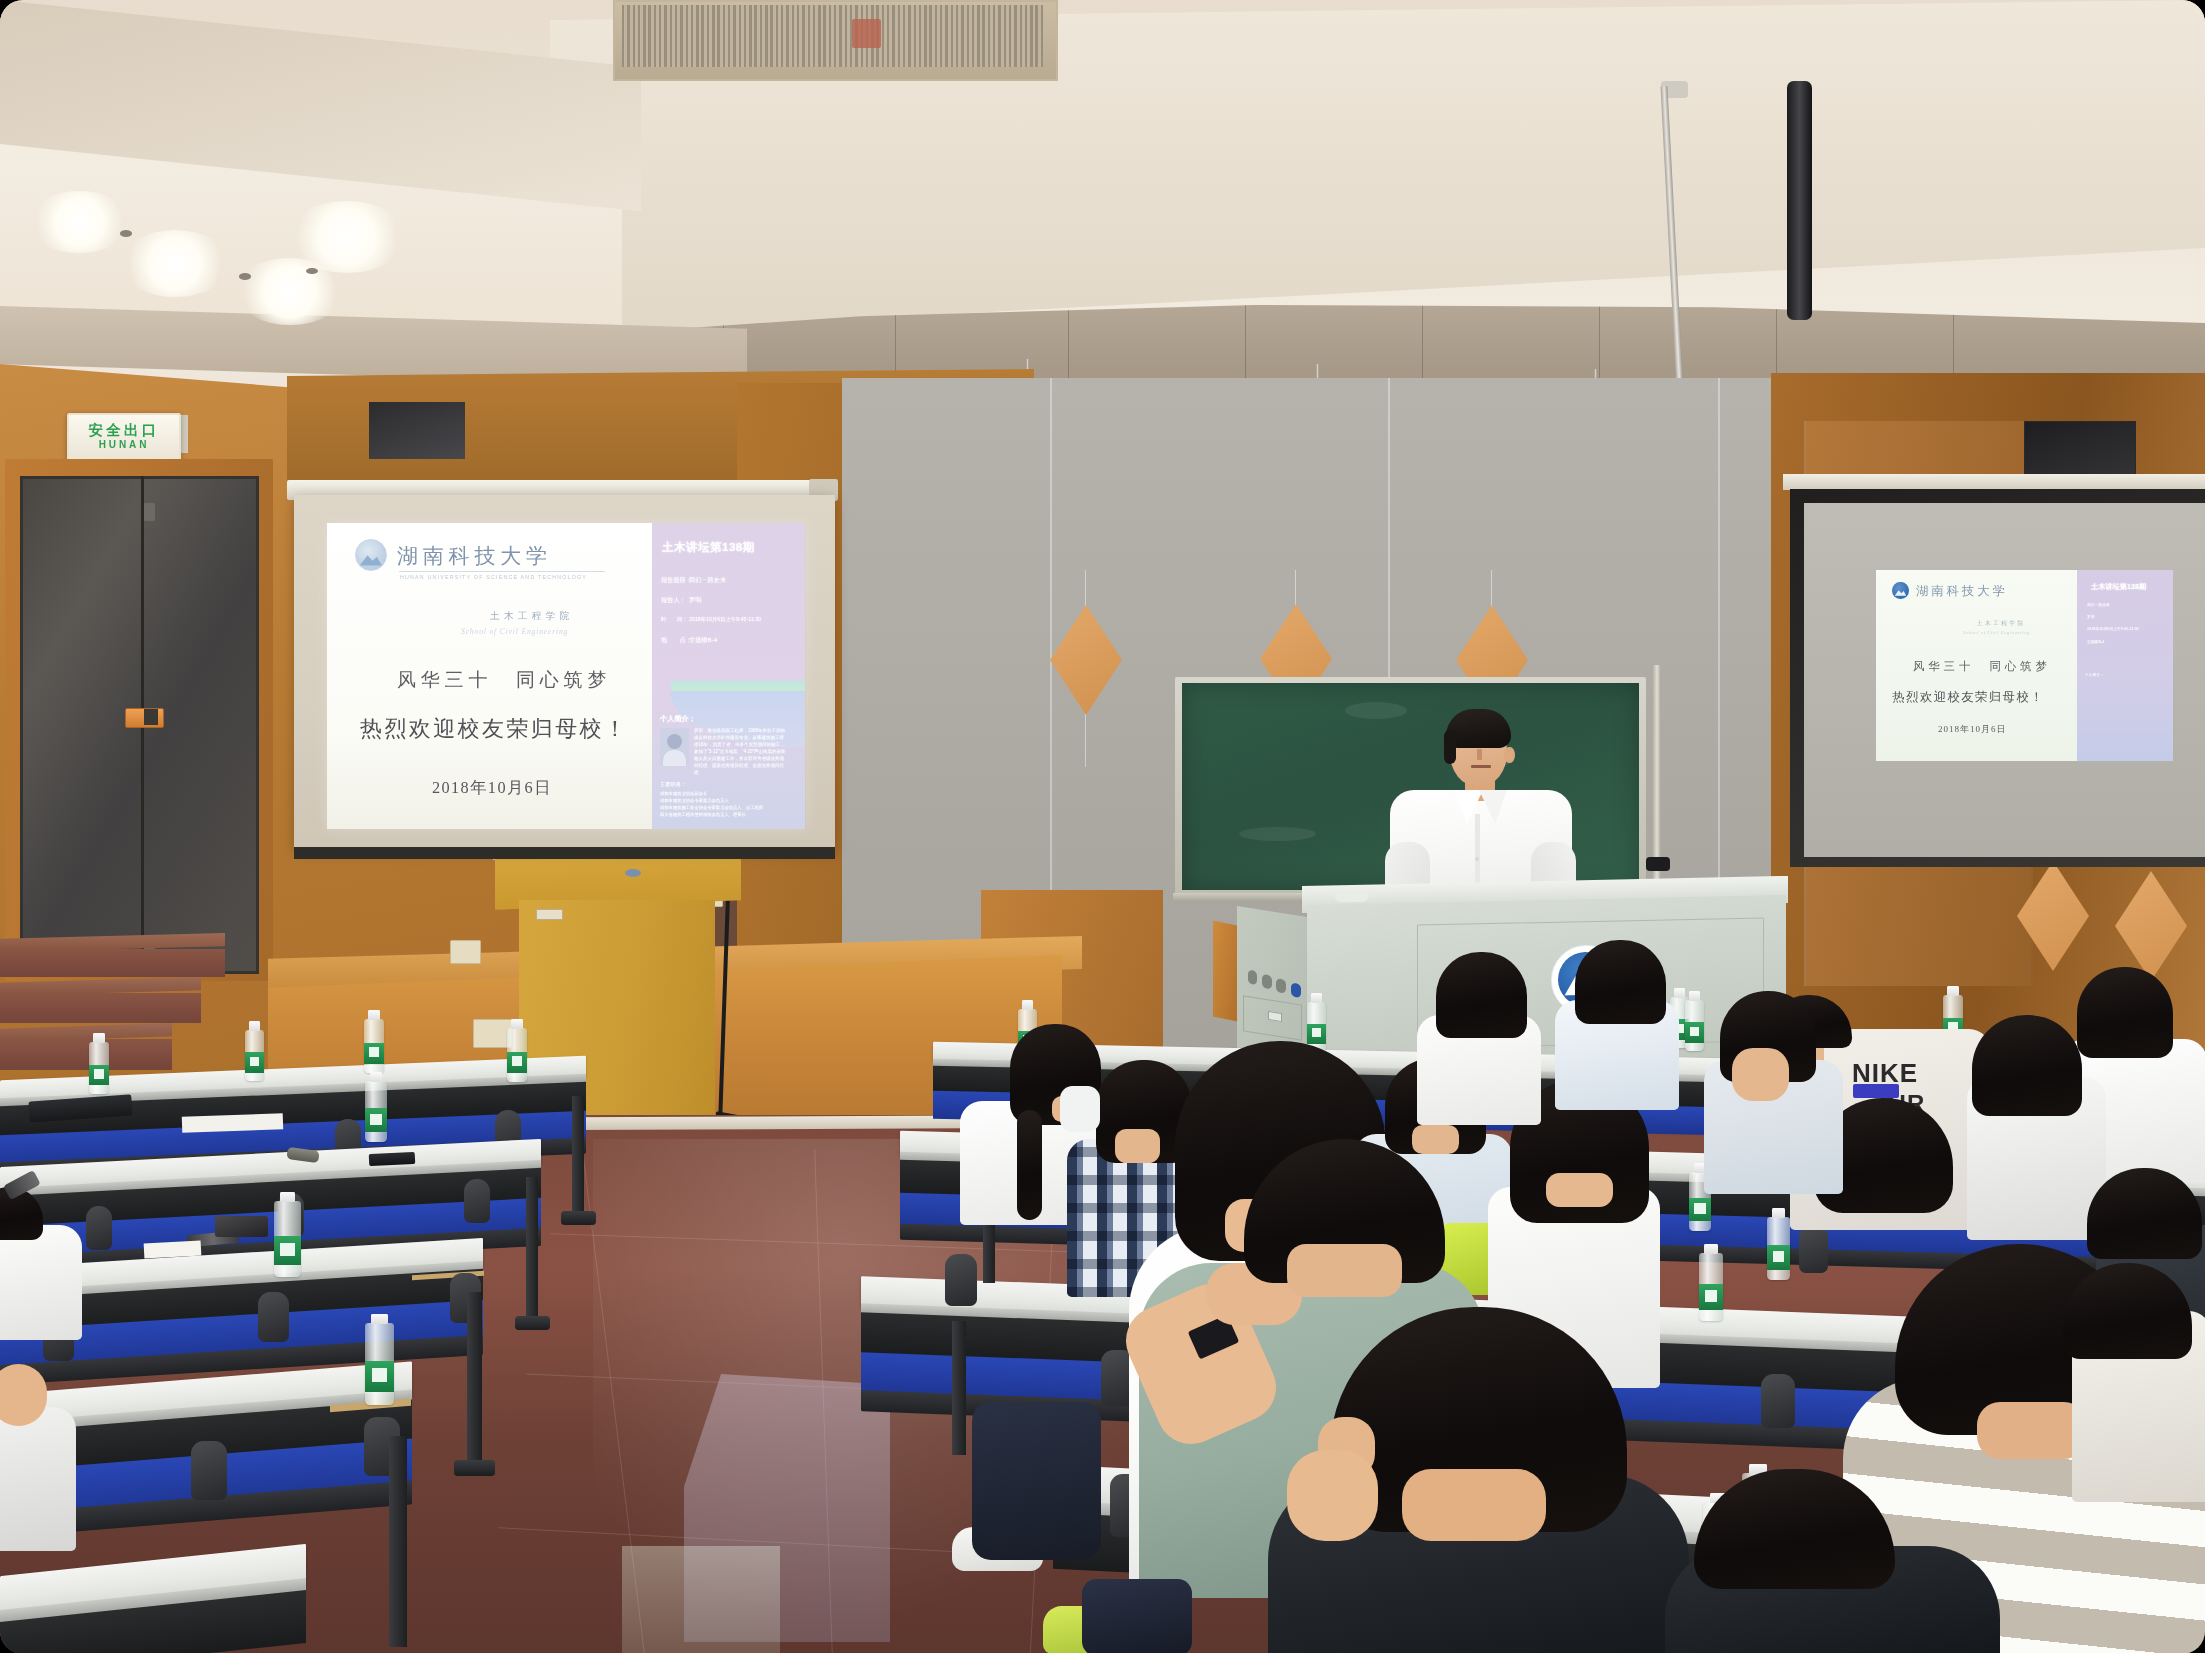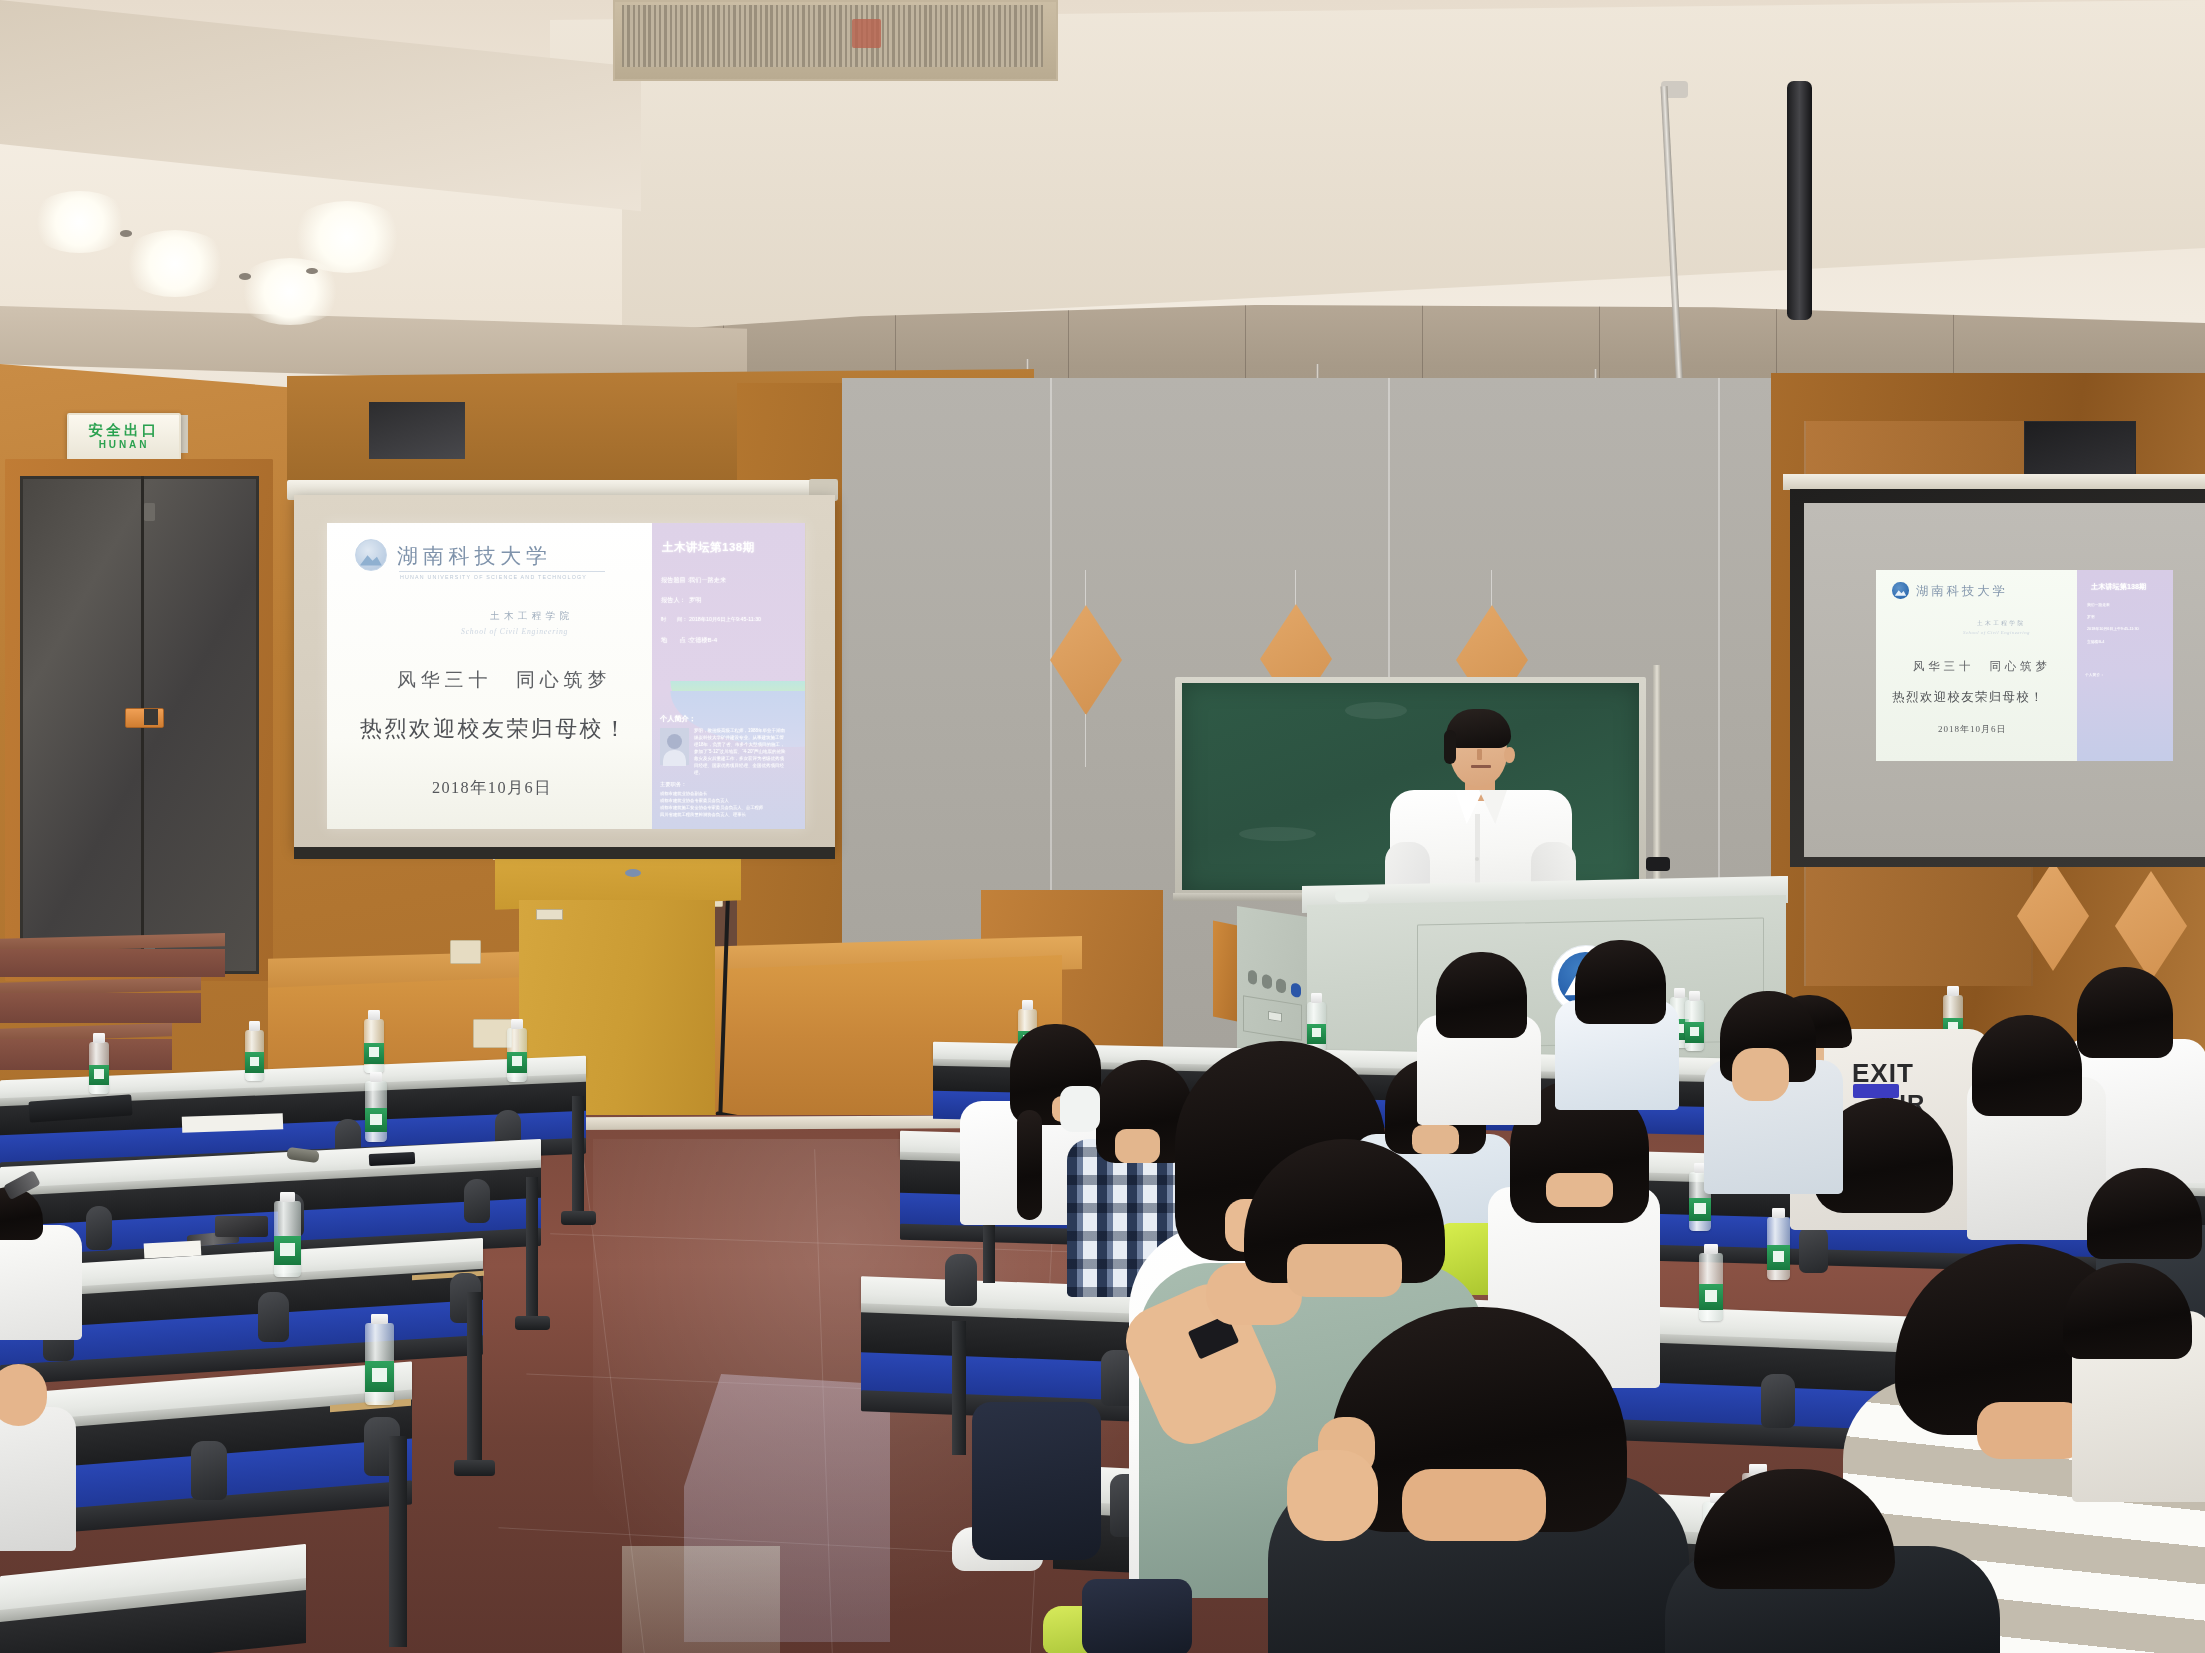--- a/index.html
+++ b/index.html
@@ -3,20 +3,21 @@
 <meta charset="utf-8">
 <style>
   html,body{margin:0;padding:0;background:#000;}
   body{font-family:"Liberation Sans",sans-serif;}
 
   #scene{
     position:relative;
     width:2205px;height:1654px;
     overflow:hidden;
     background:#6b4a3a;
+    border-radius:23px;
   }
   .abs{position:absolute;}
 
   
   #ceiling{left:0;top:0;width:2205px;height:459px;
     background:linear-gradient(180deg,#e7dccd 0%,#efe6d9 35%,#f2ebe0 70%,#e9e0d2 100%);}
   #ceil-soffit{left:0;top:0;width:641px;height:144px;
     background:linear-gradient(160deg,#d8ccba,#ece3d6);
     transform:skewY(6deg);transform-origin:left top;}
   #ceil-white-l{left:0;top:72px;width:622px;height:297px;
@@ -856,21 +857,21 @@
   <div class="abs" style="left:1441px;top:1223px;width:62px;height:72px;border-radius:8.6px;background:linear-gradient(160deg,#d8ef4e,#a9c42e)"></div>
 
   <div class="abs torso" style="left:1488px;top:1187px;width:172px;height:201px;background:linear-gradient(170deg,#fdfdfc,#e6e6e4)"></div>
   <div class="abs hair" style="left:1510px;top:1079px;width:139px;height:144px;border-radius:69px 69px 27px 27px"></div>
   <div class="abs" style="left:1546px;top:1173px;width:67px;height:34px;background:#e5b890;border-radius:13.4px"></div>
 
   <div class="abs" style="left:1060px;top:1086px;width:40px;height:46px;border-radius:12.4px;background:#f1f3f2"></div>
 
   <div class="abs torso" style="left:1790px;top:1029px;width:201px;height:201px;background:linear-gradient(170deg,#f3f0ea,#ddd9d2)"></div>
   <div class="abs strap" style="left:1796px;top:1034px;width:16.3px;height:144px;transform:rotate(11deg)"></div>
-  <div class="abs" style="left:1852px;top:1058px;width:101px;height:34px;color:#2a2a2c;font-size:26px;font-weight:700;letter-spacing:1px;font-family:'Liberation Sans',sans-serif">EXIT</div>
+  <div class="abs" style="left:1852px;top:1058px;width:101px;height:34px;color:#2a2a2c;font-size:26px;font-weight:700;letter-spacing:1px;font-family:'Liberation Sans',sans-serif">NIKE</div>
   <div class="abs" style="left:1881px;top:1090px;width:96px;height:30px;color:#2a2a2c;font-size:24px;font-weight:700;letter-spacing:1px;font-family:'Liberation Sans',sans-serif">AIR</div>
   <div class="abs" style="left:1853px;top:1084px;width:46px;height:14.4px;background:#3c3cc0;border-radius:1.9px"></div>
   <div class="abs" style="left:1771px;top:1029px;width:53px;height:57px;background:#e3b88f;border-radius:19px"></div>
   <div class="abs hair" style="left:1766px;top:995px;width:86px;height:53px;border-radius:42px 42px 9.6px 9.6px"></div>
   <div class="abs hair" style="left:1814px;top:1098px;width:139px;height:115px;border-radius:69px 69px 29px 29px"></div>
 
   <div class="abs torso" style="left:1704px;top:1060px;width:139px;height:134px;background:linear-gradient(170deg,#e7ebef,#cfd8e0)"></div>
   <div class="abs hair" style="left:1720px;top:991px;width:96px;height:91px;border-radius:47px 47px 15.3px 15.3px"></div>
   <div class="abs" style="left:1732px;top:1048px;width:57px;height:53px;border-radius:21px;background:#e4b78e"></div>
 

